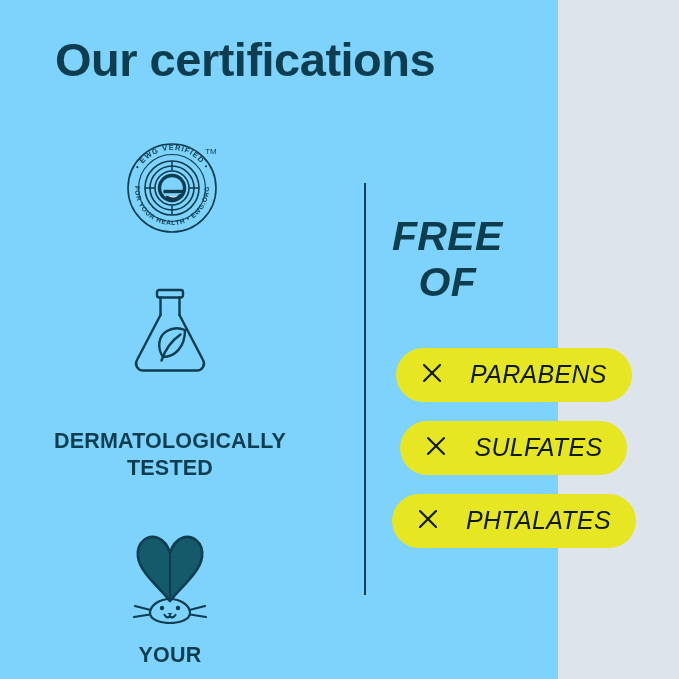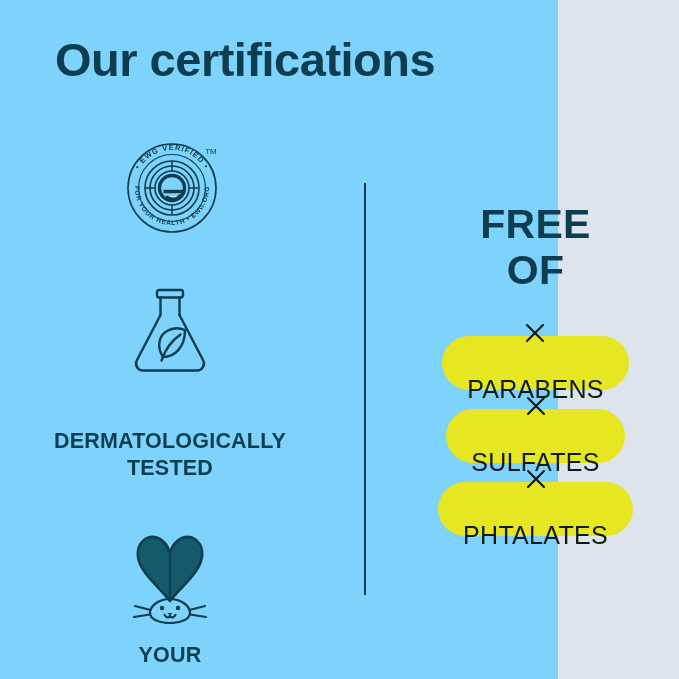--- a/index.html
+++ b/index.html
@@ -61,27 +61,28 @@
     left: 364px;
     top: 63px;
     width: 2px;
     height: 412px;
     background: #0e3d4f;
   }
 
   .col-right {
     position: absolute;
     left: 392px;
-    top: 4px;
+    top: 16px;
     width: 287px;
     display: flex;
     flex-direction: column;
-    align-items: center;
+    align-items: flex-start;
     padding-top: 78px;
     box-sizing: border-box;
+    font-style: italic;
   }
 
   
   .cert {
     display: flex;
     flex-direction: column;
     align-items: center;
   }
   .cert-1 { margin-top: 0px; }
   .cert-2 { margin-top: 44px; gap: 32px; }
@@ -125,21 +126,21 @@
     display: flex;
     flex-direction: column;
     align-items: center;
     gap: 19px;
   }
   .pill {
     background: #e6e622;
     border-radius: 999px;
     height: 54px;
     display: flex;
-    flex-direction: column;
+    flex-direction: row;
     align-items: center;
     justify-content: center;
     padding: 0 25px;
     gap: 27px;
     box-sizing: border-box;
   }
   .pill-x {
     display: block;
     flex: 0 0 auto;
   }

